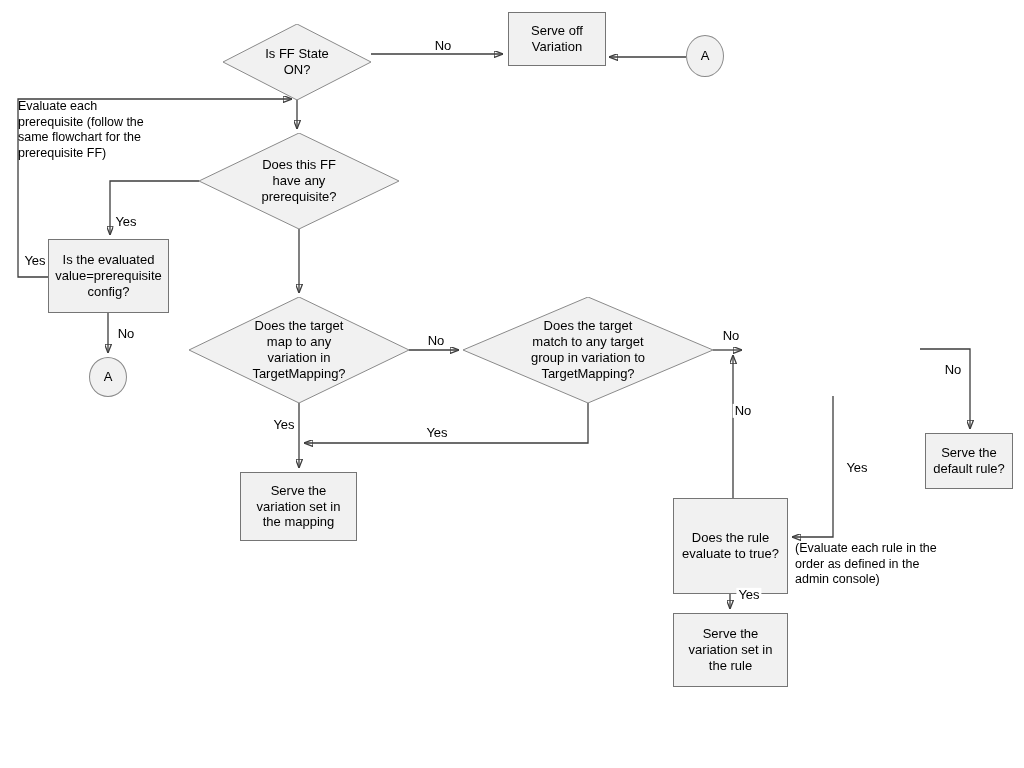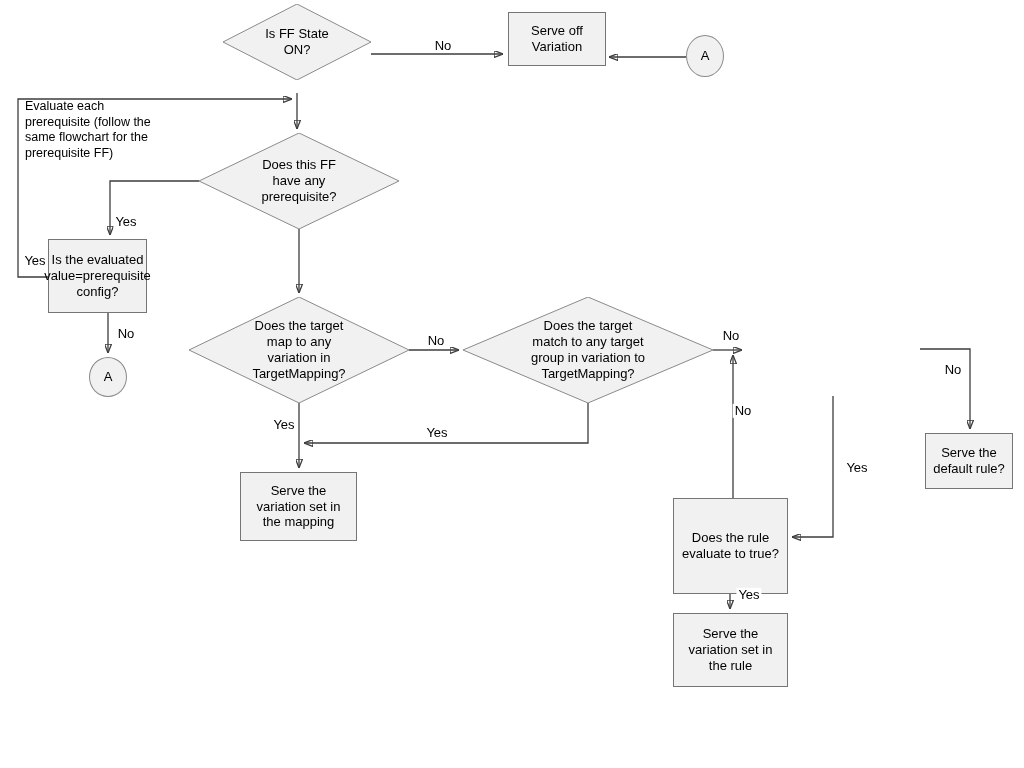--- a/index.html
+++ b/index.html
@@ -105,21 +105,21 @@
     <path d="M409,350 L459,350" marker-end="url(#arrow)"></path>
     <path d="M299,403 L299,468" marker-end="url(#arrow)"></path>
     <path d="M588,403 L588,443 L304,443" marker-end="url(#arrow)"></path>
     <path d="M713,350 L742,350" marker-end="url(#arrow)"></path>
     <path d="M733,498 L733,355" marker-end="url(#arrow)"></path>
     <path d="M920,349 L970,349 L970,429" marker-end="url(#arrow)"></path>
     <path d="M833,396 L833,537 L792,537" marker-end="url(#arrow)"></path>
     <path d="M730,579 L730,609" marker-end="url(#arrow)"></path>
   </svg>
 
-  <div class="node diamond" style="left:223px;top:4px;width:148px;height:76px">
+  <div class="node diamond" style="left:223px;top:24px;width:148px;height:76px">
     <svg class="shape-svg" viewBox="0 0 100 100" preserveAspectRatio="none">
       <polygon points="50,0 100,50 50,100 0,50"></polygon>
       </svg>
     <div class="label">Is FF State
 ON?</div>
   </div>
 
   <div class="node diamond" style="left:199px;top:133px;width:200px;height:96px">
     <svg class="shape-svg" viewBox="0 0 100 100" preserveAspectRatio="none">
       <polygon points="50,0 100,50 50,100 0,50"></polygon>
@@ -148,21 +148,21 @@
 group in variation to
 TargetMapping?</div>
   </div>
 
 
   <div class="node rect" style="left:508px;top:12px;width:98px;height:54px">
     <div class="label">Serve off
 Variation</div>
   </div>
 
-  <div class="node rect" style="left:48px;top:239px;width:99px;height:74px">
+  <div class="node rect" style="left:48px;top:239px;width:121px;height:74px">
     <div class="label">Is the evaluated
 value=prerequisite
 config?</div>
   </div>
 
   <div class="node rect" style="left:925px;top:433px;width:88px;height:56px">
     <div class="label">Serve the
 default rule?</div>
   </div>
 
@@ -184,25 +184,28 @@
   </div>
 
   <div class="node circle" style="left:686px;top:35px;width:38px;height:42px">
     <div class="label">A</div>
   </div>
 
   <div class="node circle" style="left:89px;top:357px;width:38px;height:40px">
     <div class="label">A</div>
   </div>
 
-  <div class="note" style="left:25px;top:99px;width:180px">Evaluate each
+  <div class="note" style="left:18px;top:99px;width:180px">Evaluate each
 prerequisite (follow the
 same flowchart for the
 prerequisite FF)</div>
 
+  <div class="note" style="left:795px;top:541px;width:180px">(Evaluate each rule in the
+order as defined in the
+admin console)</div>
 
   <span class="edge-label" style="left:443px;top:46px">No</span>
   <span class="edge-label" style="left:126px;top:222px">Yes</span>
   <span class="edge-label" style="left:35px;top:261px">Yes</span>
   <span class="edge-label" style="left:126px;top:334px">No</span>
   <span class="edge-label" style="left:284px;top:425px">Yes</span>
   <span class="edge-label" style="left:436px;top:341px">No</span>
   <span class="edge-label" style="left:437px;top:433px">Yes</span>
   <span class="edge-label" style="left:731px;top:336px">No</span>
   <span class="edge-label" style="left:743px;top:411px">No</span>

